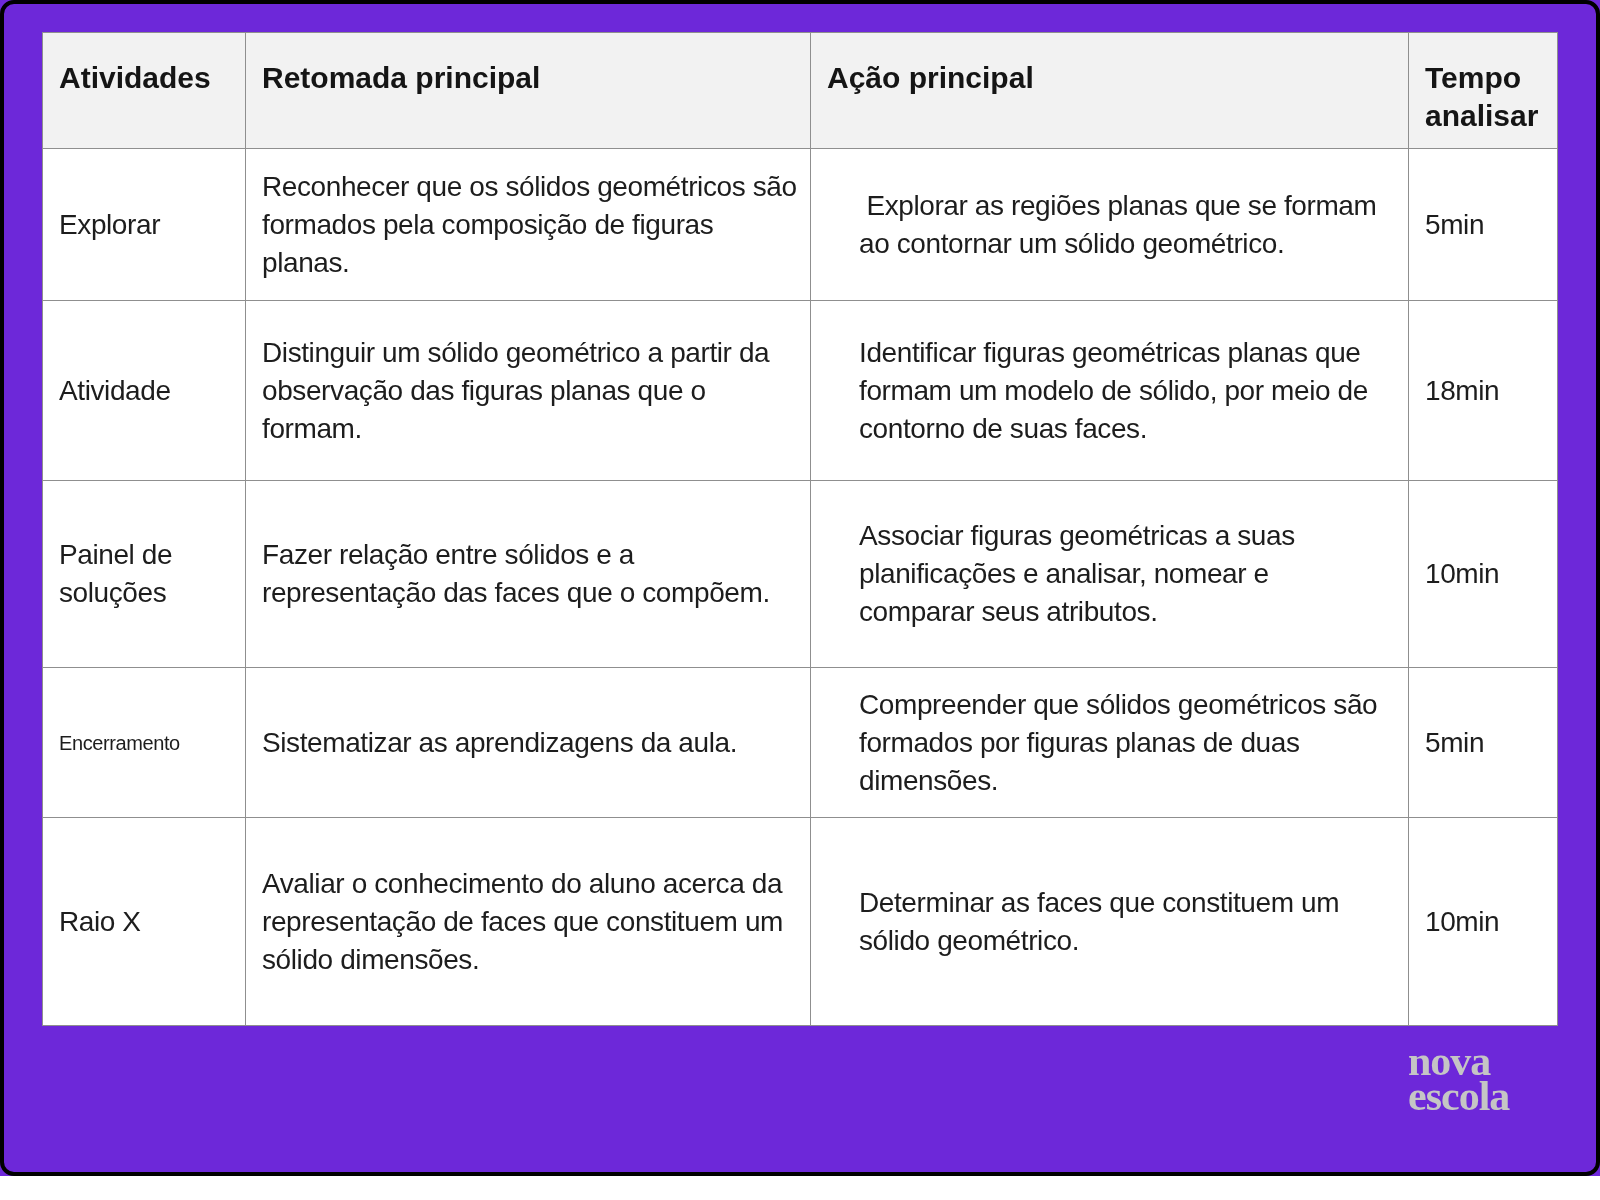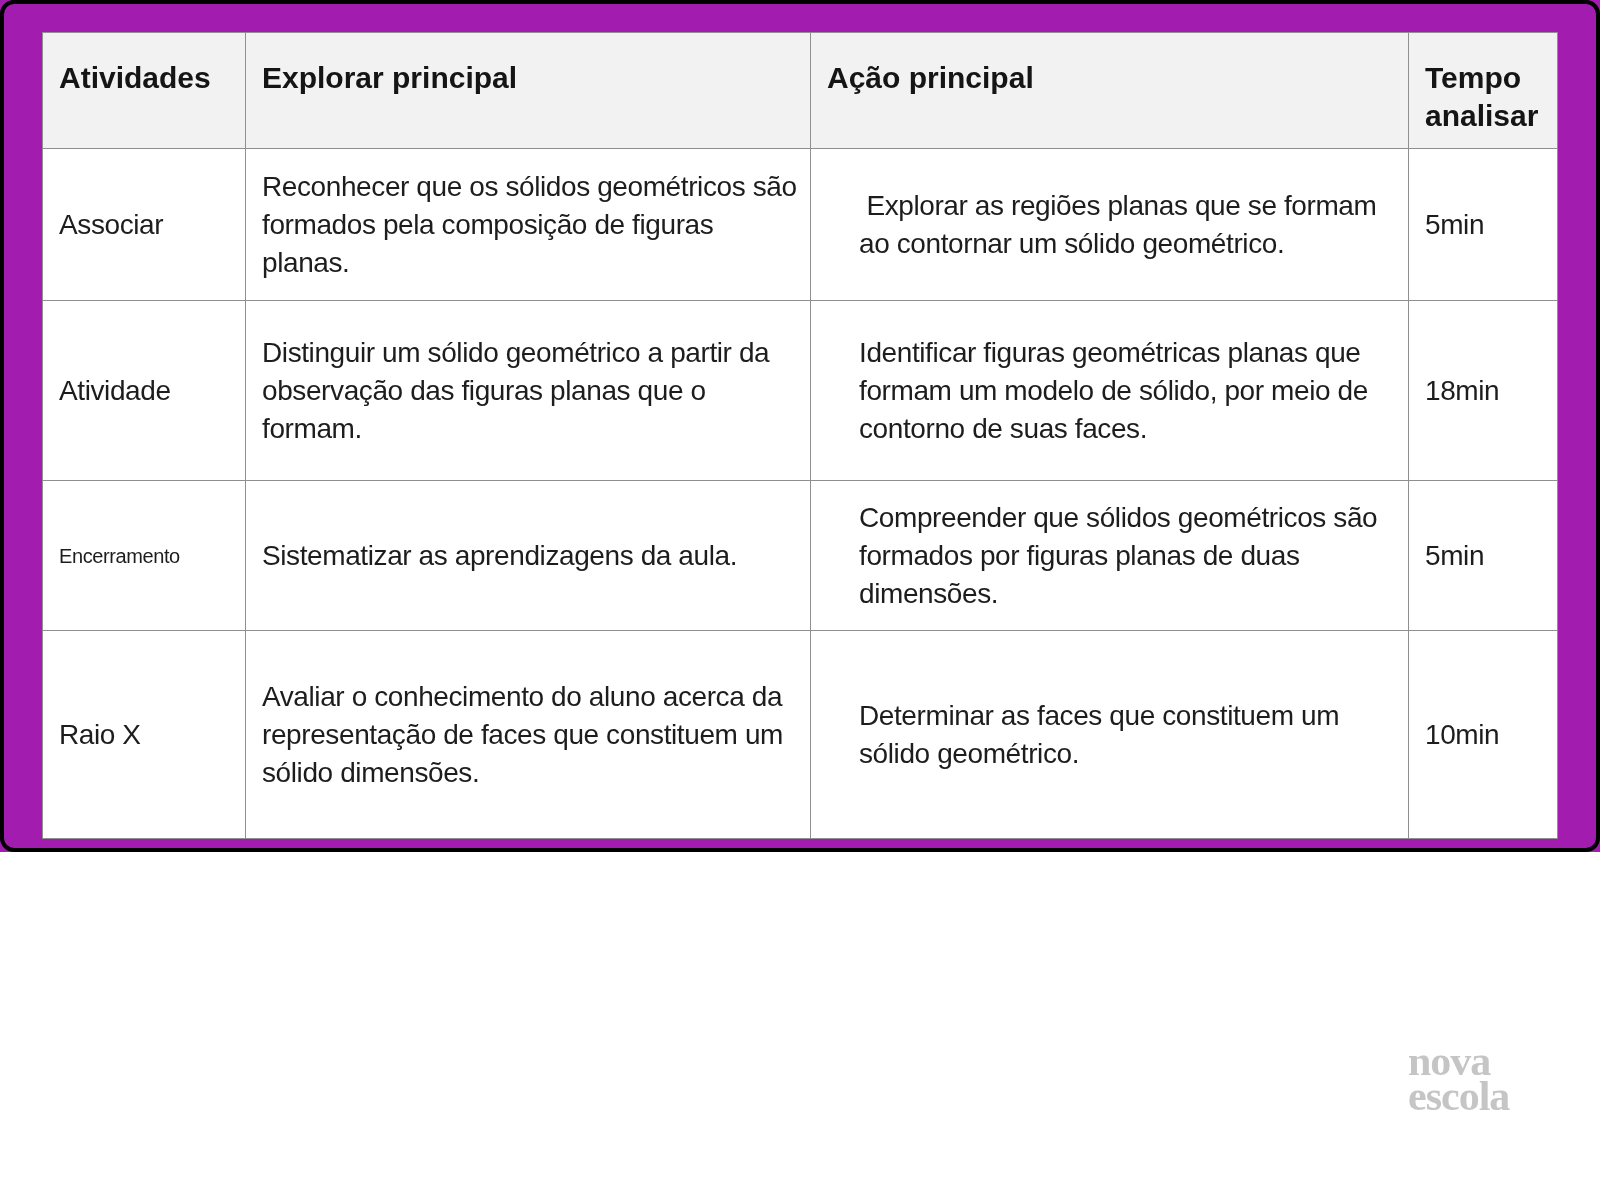--- a/index.html
+++ b/index.html
@@ -6,22 +6,22 @@
     margin: 0;
     padding: 0;
     background: #ffffff;
     width: 1600px;
     height: 1200px;
     overflow: hidden;
   }
   .page {
     position: relative;
     width: 1600px;
-    height: 852px;
-    background: #a21caf;
+    height: 1176px;
+    background: #6d28d9;
     font-family: "Liberation Sans", "DejaVu Sans", sans-serif;
   }
   .frame {
     position: absolute;
     inset: 0;
     border: 4px solid #000000;
     border-radius: 14px;
     box-sizing: border-box;
     pointer-events: none;
   }
@@ -94,37 +94,43 @@
   <table class="plan">
     <colgroup>
       <col class="c1">
         <col class="c2">
         <col class="c3">
         <col class="c4">
     </colgroup>
     <thead>
       <tr class="r-head">
         <th>Atividades</th>
-        <th>Explorar principal</th>
+        <th>Retomada principal</th>
         <th>Ação principal</th>
         <th>Tempo analisar</th>
       </tr>
     </thead>
     <tbody>
       <tr class="r1">
-        <td class="col-atividade">Associar</td>
+        <td class="col-atividade">Explorar</td>
         <td class="col-objetivo">Reconhecer que os sólidos geométricos são formados pela composição de figuras planas.</td>
         <td class="col-acao"> Explorar as regiões planas que se formam ao contornar um sólido geométrico.</td>
         <td class="col-tempo">5min</td>
       </tr>
       <tr class="r2">
         <td class="col-atividade">Atividade</td>
         <td class="col-objetivo">Distinguir um sólido geométrico a partir da observação das figuras planas que o formam.</td>
         <td class="col-acao">Identificar figuras geométricas planas que formam um modelo de sólido, por meio de contorno de suas faces.</td>
         <td class="col-tempo">18min</td>
+      </tr>
+      <tr class="r3">
+        <td class="col-atividade">Painel de soluções</td>
+        <td class="col-objetivo">Fazer relação entre sólidos e a representação das faces que o compõem.</td>
+        <td class="col-acao">Associar figuras geométricas a suas planificações e analisar, nomear e comparar seus atributos.</td>
+        <td class="col-tempo">10min</td>
       </tr>
       <tr class="r4">
         <td class="col-atividade small-label">Encerramento</td>
         <td class="col-objetivo">Sistematizar as aprendizagens da aula.</td>
         <td class="col-acao">Compreender que sólidos geométricos são formados por figuras planas de duas dimensões.</td>
         <td class="col-tempo">5min</td>
       </tr>
       <tr class="r5">
         <td class="col-atividade">Raio X</td>
         <td class="col-objetivo">Avaliar o conhecimento do aluno acerca da representação de faces que constituem um sólido dimensões.</td>

